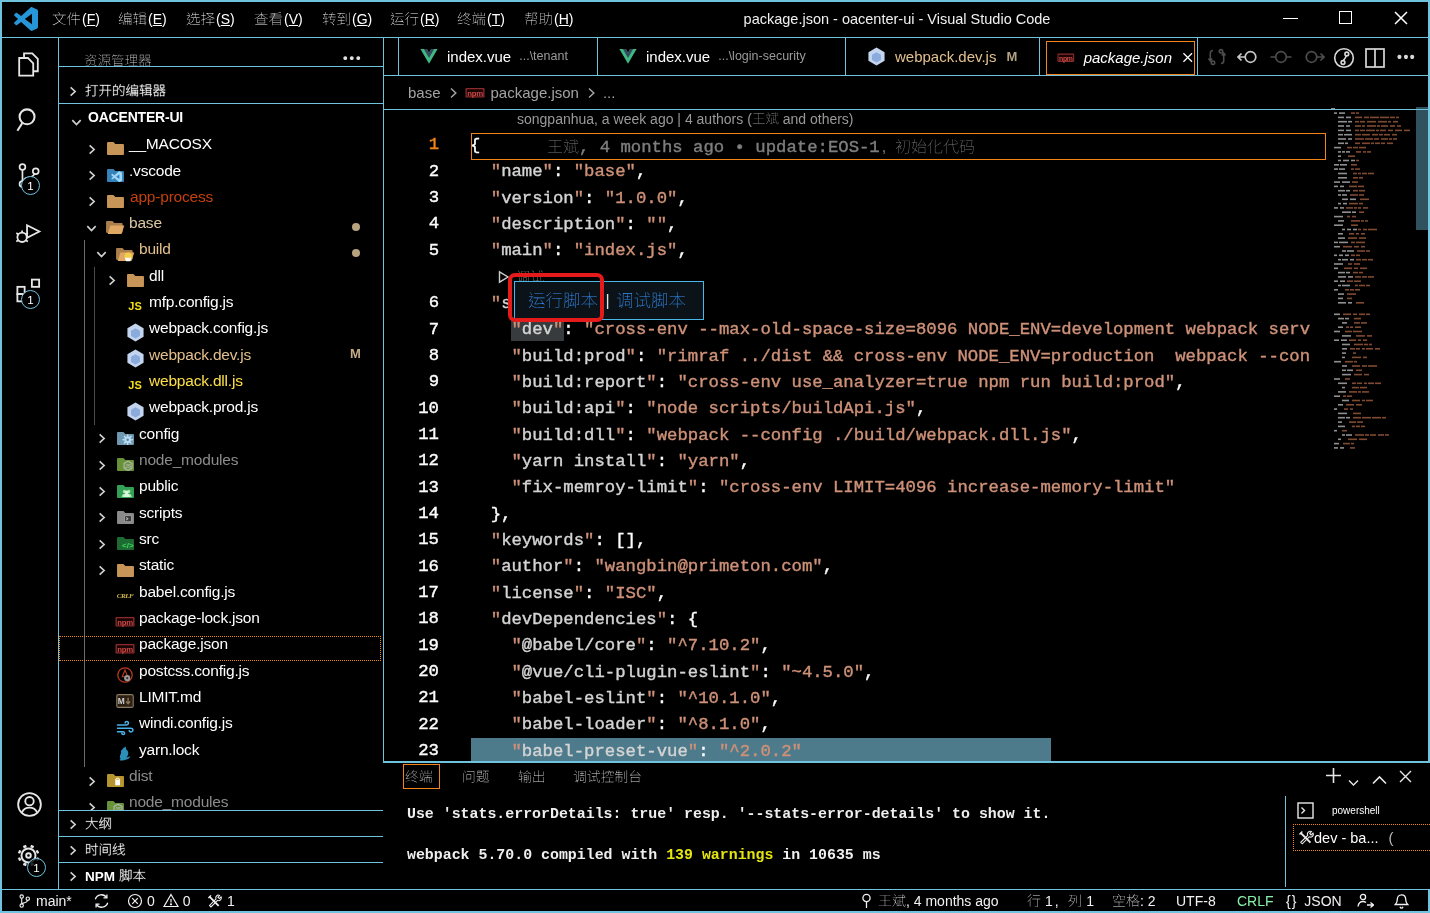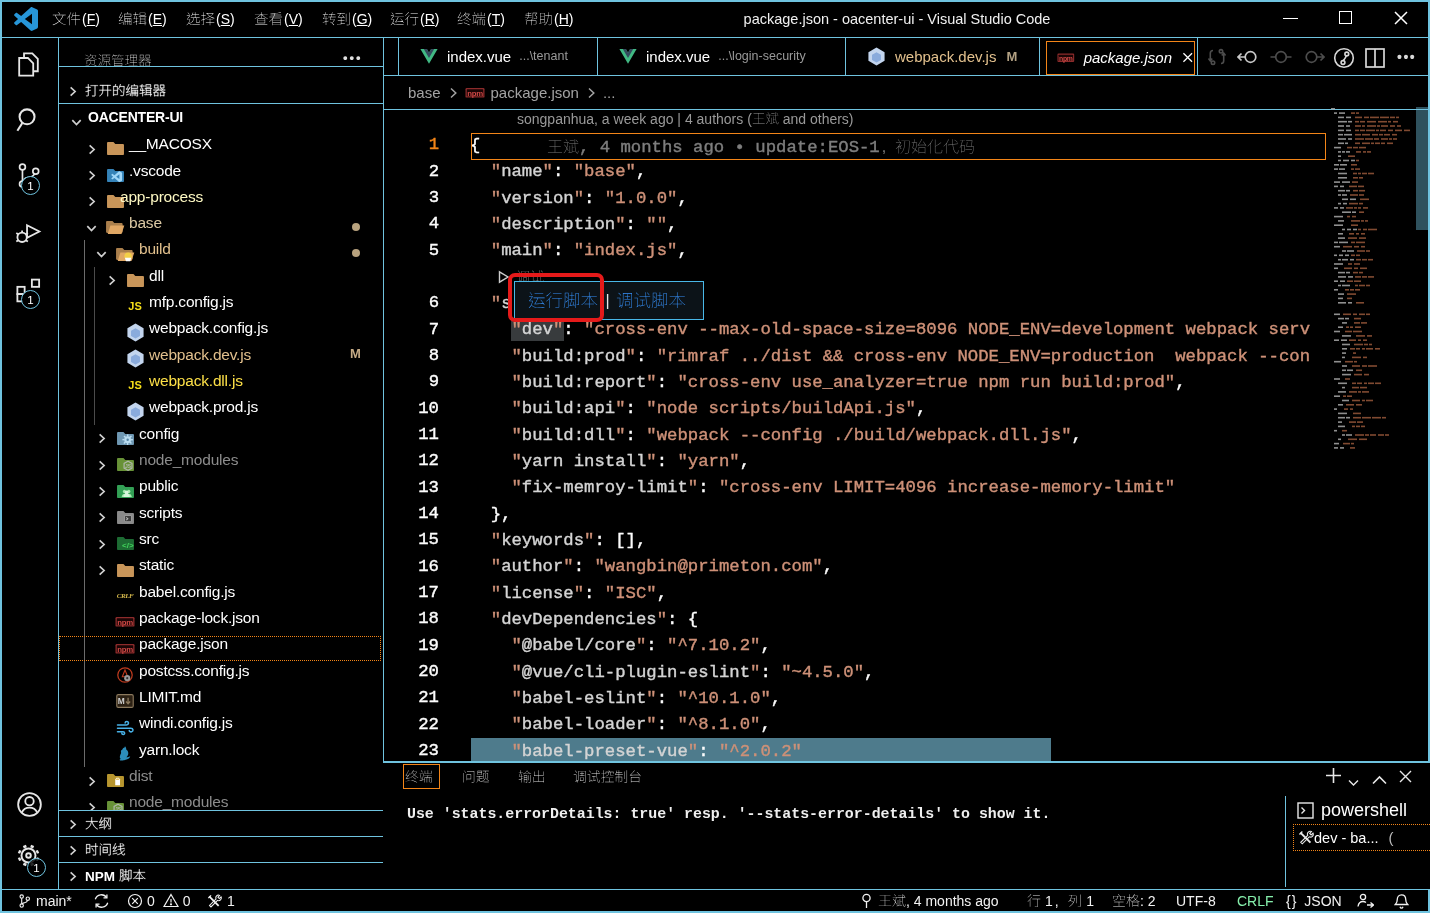--- a/index.html
+++ b/index.html
@@ -184,21 +184,21 @@
     </div>
     <div class="abs" style="left:129px;top:161.5px;height:26.33px;line-height:26.33px;font:15.5px 'Liberation Sans';color:#fff;white-space:nowrap;letter-spacing:-0.2px">.vscode</div>
     <div class="abs" style="left:85px;top:194.3px"><svg width="13" height="13" viewBox="0 0 14 14" fill="none" stroke="#d0d0d0" stroke-width="1.8">
         <path d="M5 2.5 9.8 7 5 11.5"></path>
       </svg></div>
     <div class="abs row" style="left:105px;top:187.8px;height:26.33px;width:20px;justify-content:center">
       <svg width="19" height="16" viewBox="0 0 20 17">
         <path fill="#c89559" d="M1 3.2c0-.7.5-1.2 1.2-1.2h5.6l2 2.2h8c.7 0 1.2.5 1.2 1.2v9.4c0 .7-.5 1.2-1.2 1.2H2.2c-.7 0-1.2-.5-1.2-1.2z"></path>
       </svg>
     </div>
-    <div class="abs" style="left:120px;top:187.8px;height:26.33px;line-height:26.33px;font:15.5px 'Liberation Sans';color:#fef9c3;white-space:nowrap;letter-spacing:-0.2px">app-process</div>
+    <div class="abs" style="left:130px;top:187.8px;height:26.33px;line-height:26.33px;font:15.5px 'Liberation Sans';color:#c2410c;white-space:nowrap;letter-spacing:-0.2px">app-process</div>
     <div class="abs" style="left:85px;top:220.6px"><svg width="13" height="13" viewBox="0 0 14 14" fill="none" stroke="#d0d0d0" stroke-width="1.8">
         <path d="M2.5 4.5 7 9.3l4.5-4.8"></path>
       </svg></div>
     <div class="abs row" style="left:105px;top:214.1px;height:26.33px;width:20px;justify-content:center">
       <svg width="20" height="16" viewBox="0 0 21 17">
         <path fill="#c89559" style="filter:brightness(0.85)" d="M1 3.2c0-.7.5-1.2 1.2-1.2h5.6l2 2.2h7.6c.7 0 1.2.5 1.2 1.2v8.2c0 .7-.5 1.2-1.2 1.2H2.2c-.7 0-1.2-.5-1.2-1.2z"></path>
         <path fill="#c89559" style="filter:brightness(1.12)" d="M5.6 6.8h14.8L17.4 16H2.8z"></path>
       </svg>
     </div>
     <div class="abs" style="left:129px;top:214.1px;height:26.33px;line-height:26.33px;font:15.5px 'Liberation Sans';color:#dcc9a4;white-space:nowrap;letter-spacing:-0.2px">base</div>
@@ -985,27 +985,28 @@
     <div class="abs" style="left:1348px;top:773px"><svg width="11" height="8" viewBox="0 0 11 8" fill="none" stroke="#e8e8e8" stroke-width="1.4">
         <path d="M1 1.5 5.5 6 10 1.5"></path>
       </svg></div>
     <div class="abs" style="left:1372px;top:771px"><svg width="15" height="10" viewBox="0 0 15 10" fill="none" stroke="#e8e8e8" stroke-width="1.6">
         <path d="M1 8.5 7.5 2 14 8.5"></path>
       </svg></div>
     <div class="abs" style="left:1399px;top:769px"><svg width="13" height="13" viewBox="0 0 13 13" stroke="#e8e8e8" stroke-width="1.4">
         <path d="M1 1l11 11M12 1 1 12"></path>
       </svg></div>
     <div class="abs mono" style="left:407px;top:806px;font-size:14.9px;font-weight:bold;color:#efefef;white-space:pre">Use 'stats.errorDetails: true' resp. '--stats-error-details' to show it.</div>
+    <div class="abs mono" style="left:407px;top:847px;font-size:14.9px;font-weight:bold;color:#efefef;white-space:pre">webpack 5.70.0 compiled with <span style="color:#e5e510">139 warnings</span> in 10635 ms</div>
     <div class="abs bl" style="left:1285.3px;top:796px;width:1.2px;height:91px"></div>
     <div class="abs row" style="left:1297px;top:797px;height:27px">
 <svg width="17" height="17" viewBox="0 0 17 17" fill="none" stroke="#e8e8e8" stroke-width="1.4">
         <rect x="1" y="1" width="15" height="15"></rect>
         <path d="M4.5 5.5 7.5 8.5 4.5 11.5"></path>
       </svg>
-<span style="font-size:18px;margin-left:7px">powershell</span>
+<span style="font-size:10px;margin-left:18px">powershell</span>
     </div>
     <div class="abs" style="left:1292.5px;top:823.5px;width:137px;height:27px;border:1px dotted #f38518;border-right:none"></div>
     <div class="abs row" style="left:1297px;top:824px;height:27px">
 <svg width="17" height="17" viewBox="0 0 20 20" fill="none" stroke="#e8e8e8" stroke-width="1.6">
 <path d="M4 4.2 15.8 16" stroke-width="2.3"></path>
         <path d="M2.9 6.4 6.3 3"></path>
 <path d="M17 3a3.3 3.3 0 0 0-4.4 4.4L4.4 15.6l1.8 1.8 8.2-8.2A3.3 3.3 0 0 0 18.8 4.8L16.6 7l-1.7-1.7z" stroke-width="1.3"></path>
       </svg>
 <span style="font-size:14.5px;margin-left:0">dev - ba...</span>
 <span style="font-size:15px;color:#bbb;margin-left:10px">(</span>

